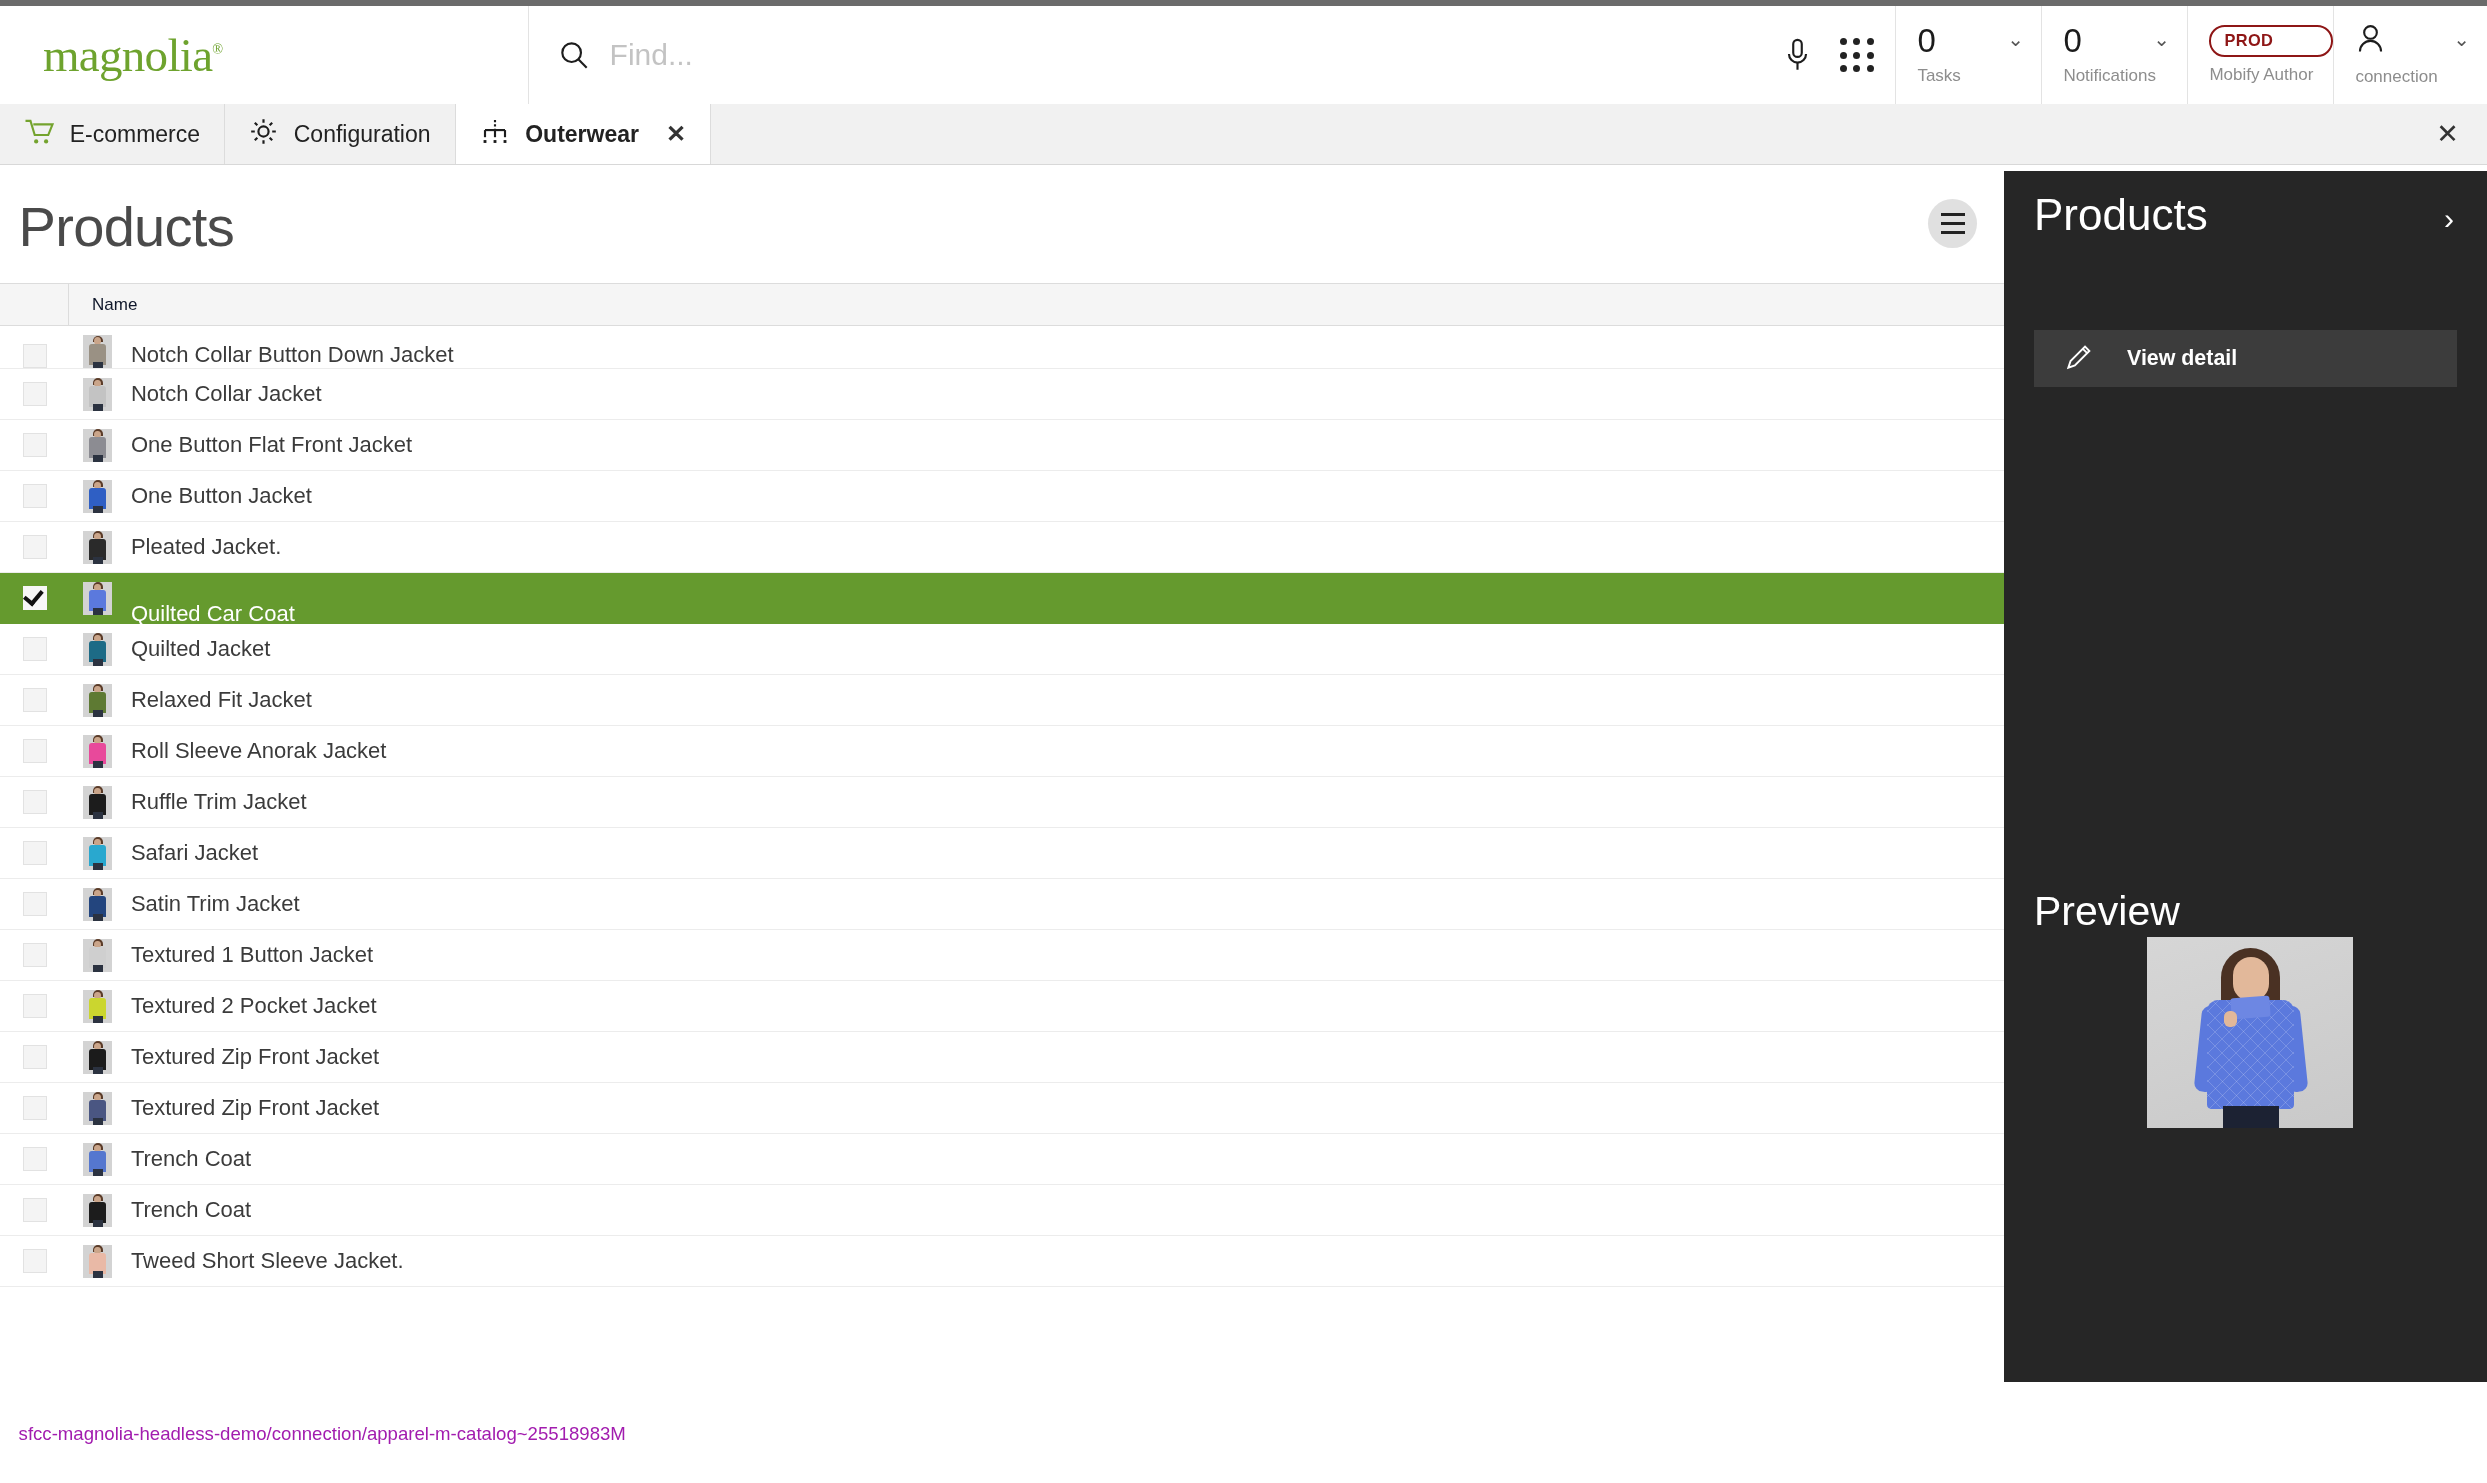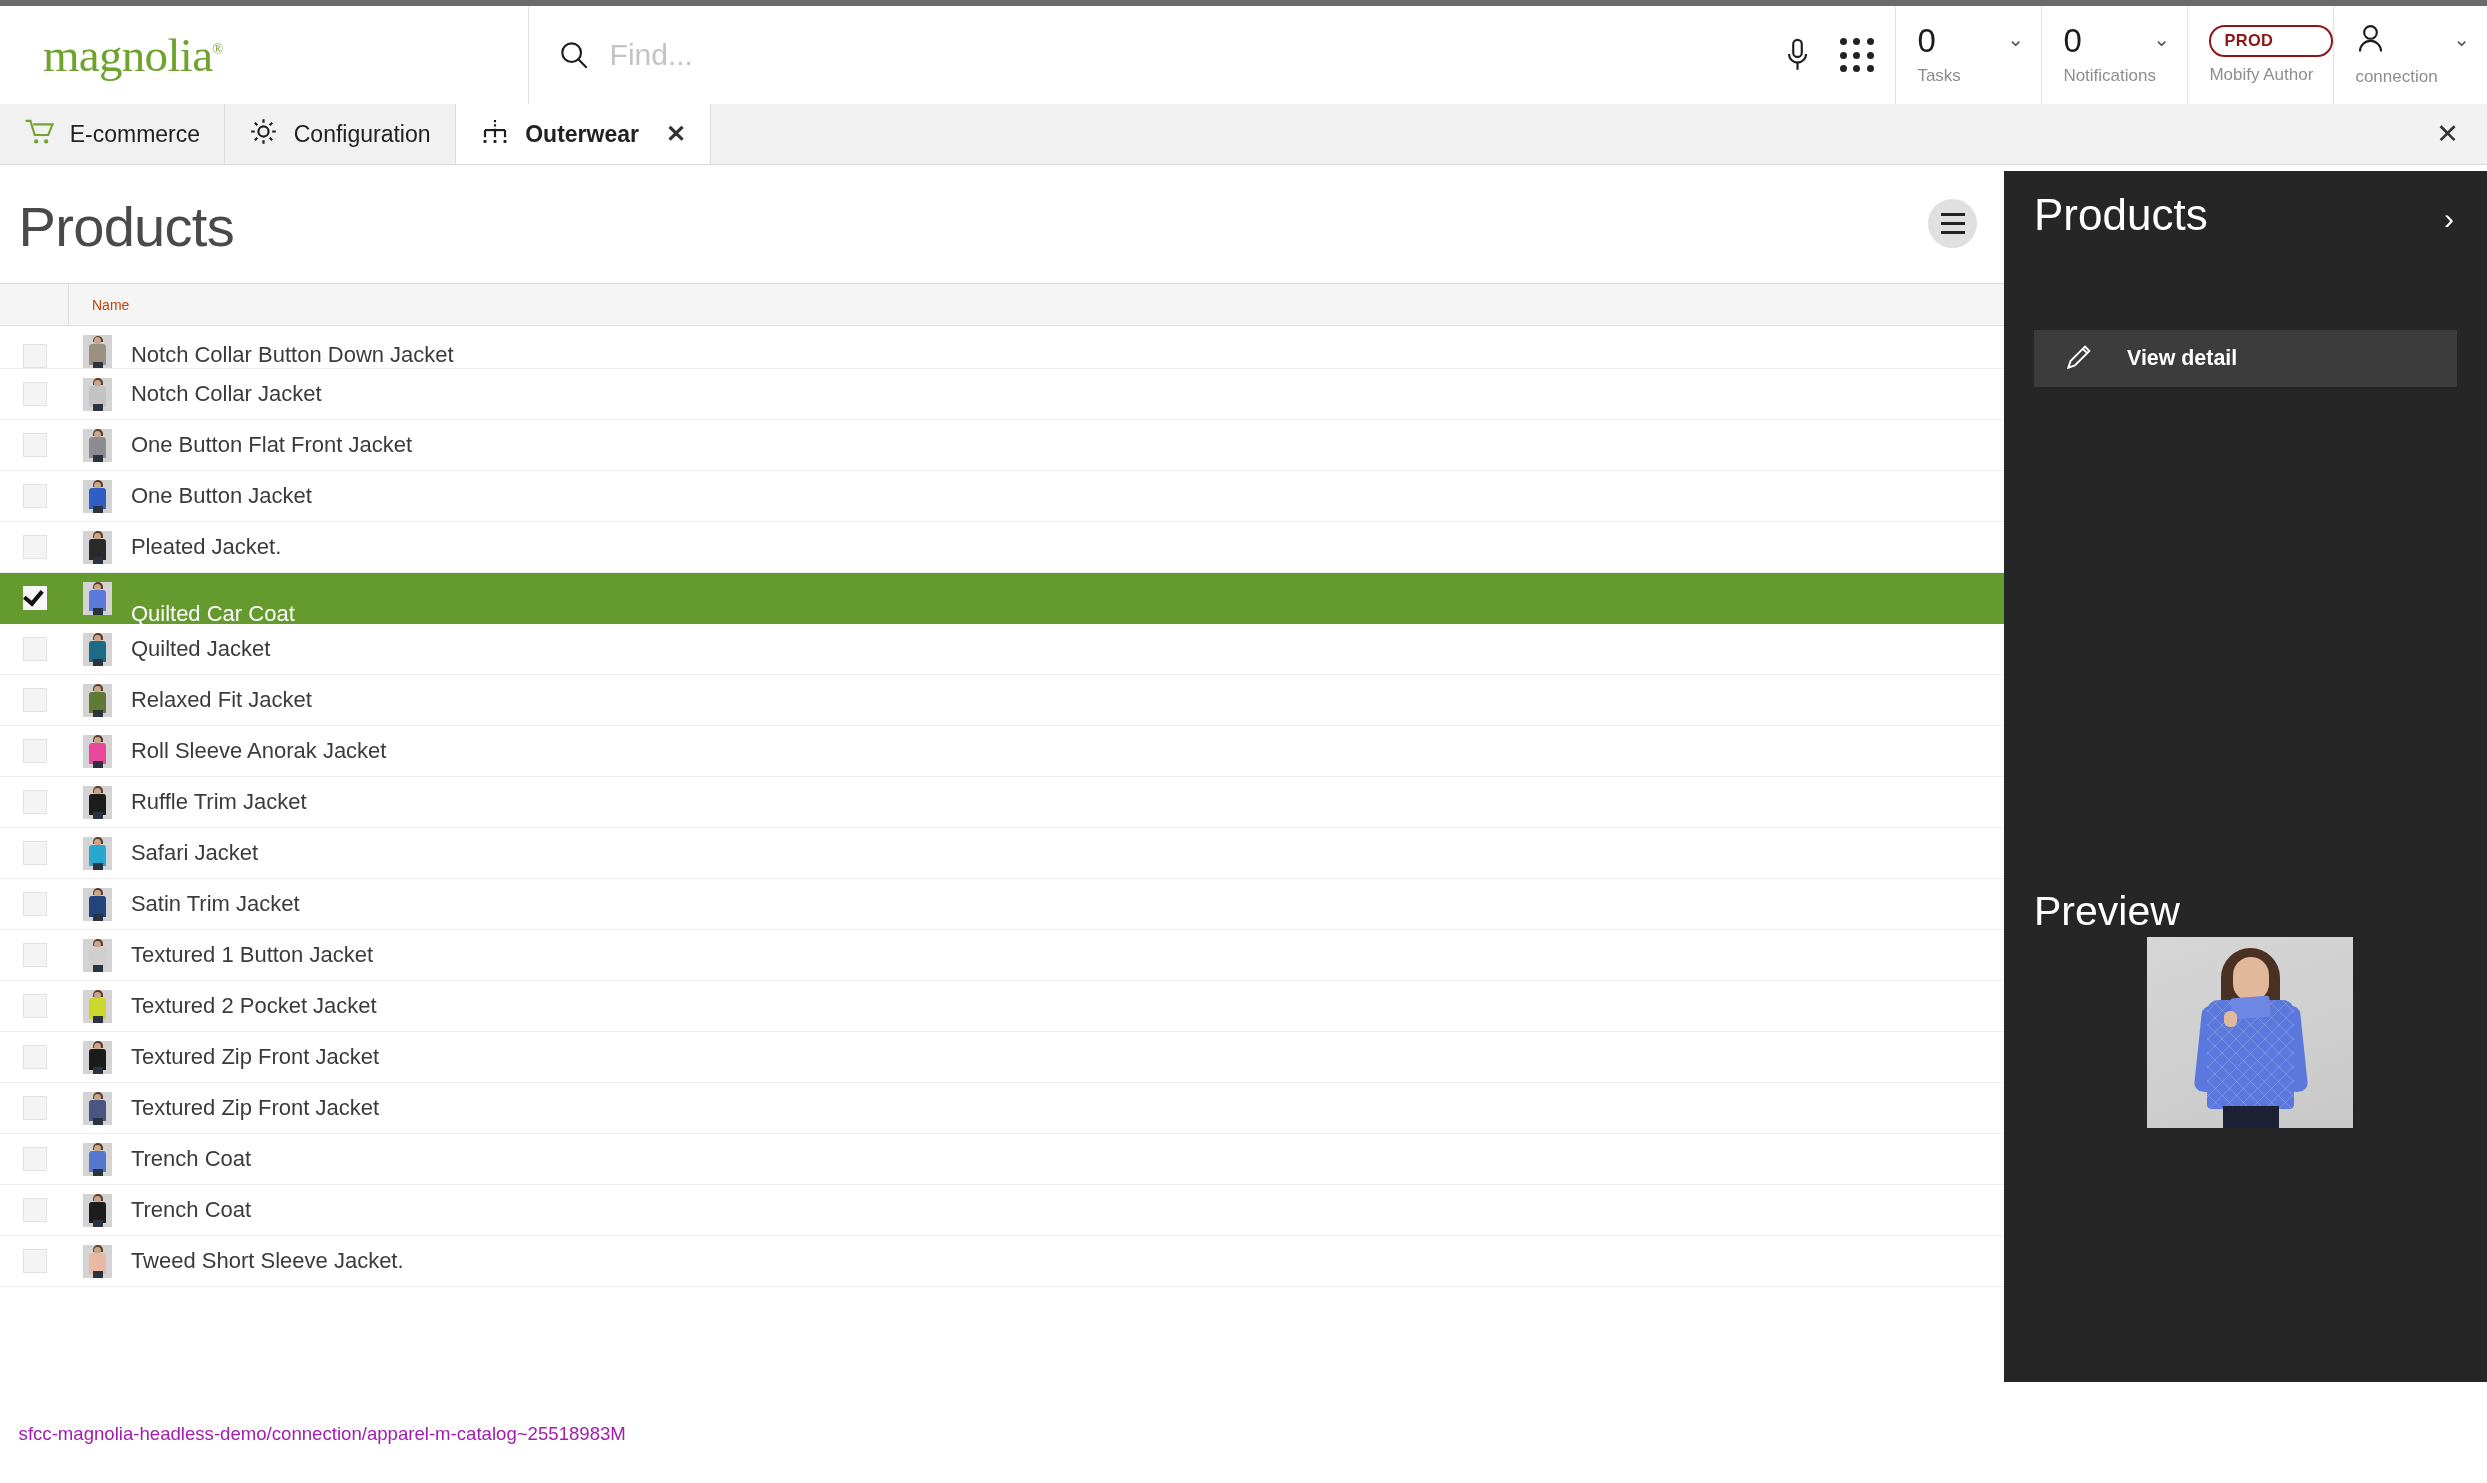--- a/index.html
+++ b/index.html
@@ -89,21 +89,21 @@
     display:flex; flex-direction:column; align-items:center; justify-content:center; gap:6.4px;
     cursor:pointer;
   }
   .hamburger-btn i { width:24px; height:2.9px; background:#222; display:block; }
 
   .thead {
     display:flex; height:43px; background:#f5f5f5;
     border-top:1.4px solid #dcdcdc; border-bottom:1.4px solid #dcdcdc;
   }
   .th-check { width:69px; border-right:1.4px solid #dcdcdc; }
-  .th-name { flex:1; display:flex; align-items:center; padding-left:23px; font-size:14px; color:#c2410c; }
+  .th-name { flex:1; display:flex; align-items:center; padding-left:23px; font-size:17px; color:#0f172a; }
 
   .rows { position:relative; }
   .row {
     display:flex; align-items:center; height:51px;
     border-bottom:1.4px solid #ececec; background:#fff; cursor:pointer;text-align:center;
   }
   .row.first { height:43px; align-items:flex-end; border-top:none; }
   .row.selected { background:#659a2e; border-bottom:1.4px solid #659a2e; }
   .cb-cell { width:69px; display:flex; align-items:center; justify-content:center; }
   .cb {

